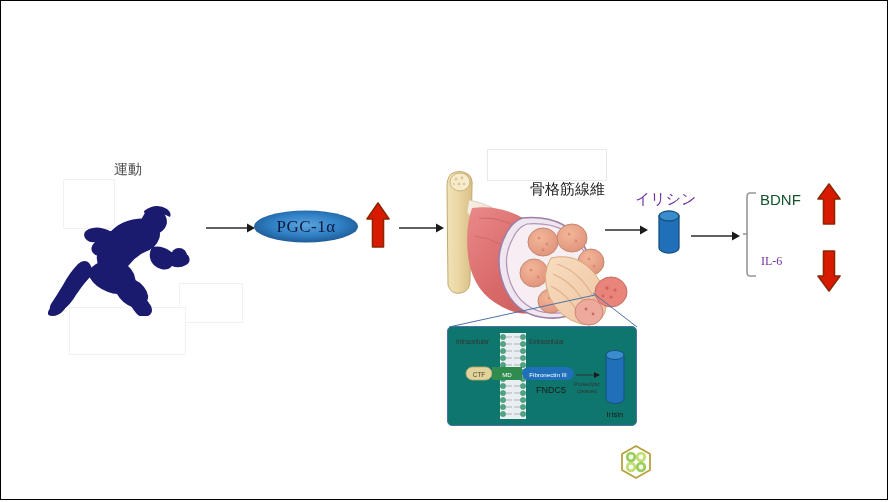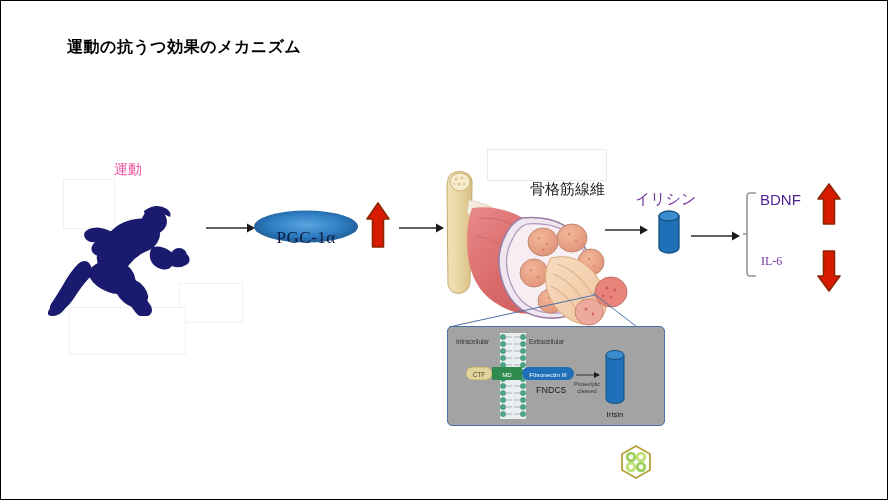--- a/index.html
+++ b/index.html
@@ -22,72 +22,71 @@
     letter-spacing:0.5px;white-space:nowrap;
   }
   
   .ph{position:absolute;background:#ffffff;border:1px solid #f1f1f1;}
   .ph1{left:62px;top:178px;width:50px;height:48px;}
   .ph2{left:178px;top:282px;width:62px;height:38px;}
   .ph3{left:68px;top:306px;width:115px;height:46px;}
   .ph4{left:486px;top:148px;width:118px;height:30px;border-color:#e9e9e9;}
   
   .lbl{position:absolute;white-space:nowrap;}
-  .lbl-undou{left:113px;top:160px;font-size:14px;color:#ec4899;}
+  .lbl-undou{left:113px;top:160px;font-size:14px;color:#404040;}
   .lbl-muscle{left:529px;top:179px;font-size:15px;color:#1a1a1a;}
   .lbl-irisin{left:634px;top:176px;font-size:15px;color:#7030a0;margin-top:13px;}
-  .lbl-bdnf{left:759px;top:190px;font-size:15px;color:#4c1d95;}
+  .lbl-bdnf{left:759px;top:190px;font-size:15px;color:#14532d;}
   .lbl-il6{left:760px;top:253px;font-size:12px;color:#7030a0;
            font-family:"Liberation Serif","DejaVu Serif",serif;}
   
   .runner{position:absolute;left:47px;top:180px;width:150px;height:135px;}
   
   .pgc{
     position:absolute;left:252px;top:208px;width:106px;height:35px;
   }
   .pgc-txt{
-    position:absolute;left:0;top:11px;width:106px;height:35px;
+    position:absolute;left:0;top:0;width:106px;height:35px;
     display:flex;align-items:center;justify-content:center;
     font-family:"Liberation Serif","DejaVu Serif",serif;
     font-size:17px;color:#0b1b3f;letter-spacing:0.5px;
   }
   
   .conn{position:absolute;}
   
   .redarrow{position:absolute;}
   
   .muscle{position:absolute;left:438px;top:165px;width:205px;height:160px;}
   
   .cyl{position:absolute;}
   
   .bracket{position:absolute;left:742px;top:191px;width:14px;height:85px;}
   
   .inset{
-    position:absolute;left:446px;top:325px;width:218px;height:100px;
-    border:1px solid #4a72a8;border-radius:5px;background:#a3a3a3;
+    position:absolute;left:446px;top:325px;width:190px;height:100px;
+    border:1px solid #4a72a8;border-radius:5px;background:#0f766e;
     box-sizing:border-box;
   }
   .inset svg{display:block;}
   
   .credit{
     position:absolute;left:278px;top:445px;
     font-size:14px;color:#1a1a1a;white-space:nowrap;
   }
   .logo{position:absolute;left:617px;top:443px;width:36px;height:36px;}
   .logo-text{
     position:absolute;left:659px;top:450px;
     font-size:14px;color:#a09330;white-space:nowrap;letter-spacing:0.3px;
   }
 </style>
 </head>
 <body>
 
 <div class="slide">
 
-  <div class="title">運動の抗うつ効果のメカニズム</div>
 
   <div class="ph ph1"></div>
   <div class="ph ph2"></div>
   <div class="ph ph3"></div>
   <div class="ph ph4"></div>
 
   <div class="lbl lbl-undou">運動</div>
 
   <div class="runner">
     <svg viewBox="0 0 150 135" width="150" height="135">

